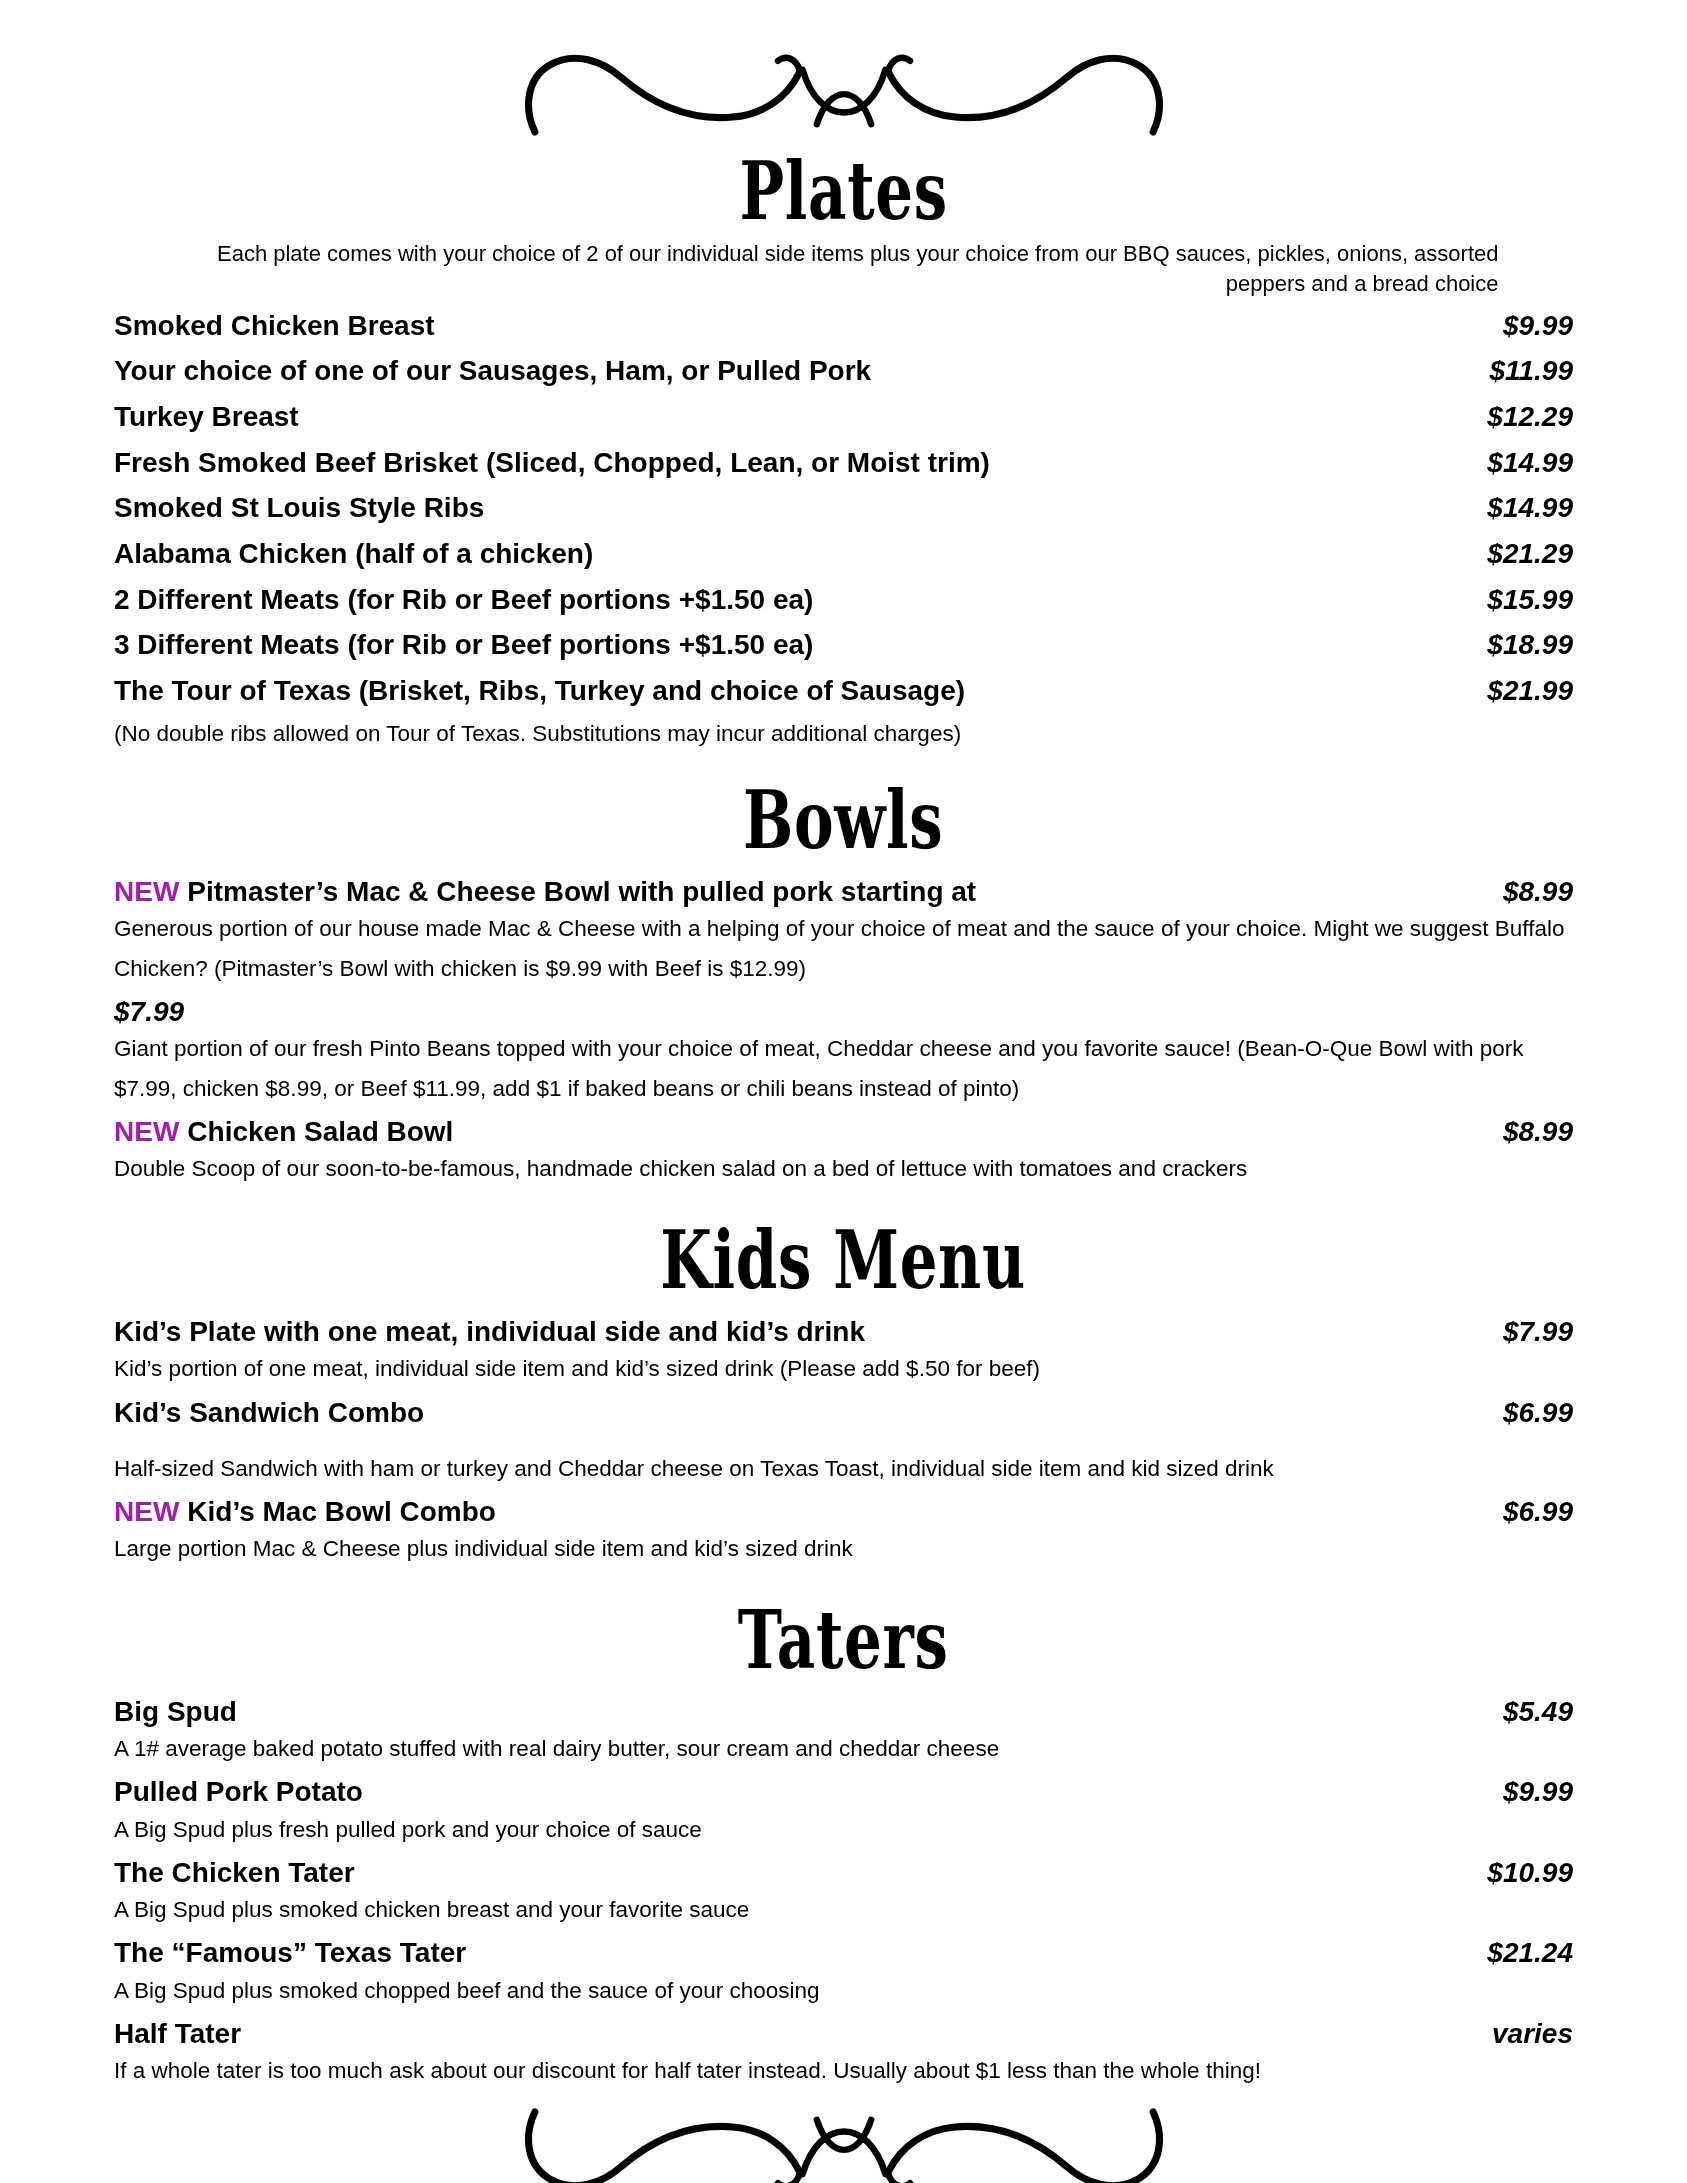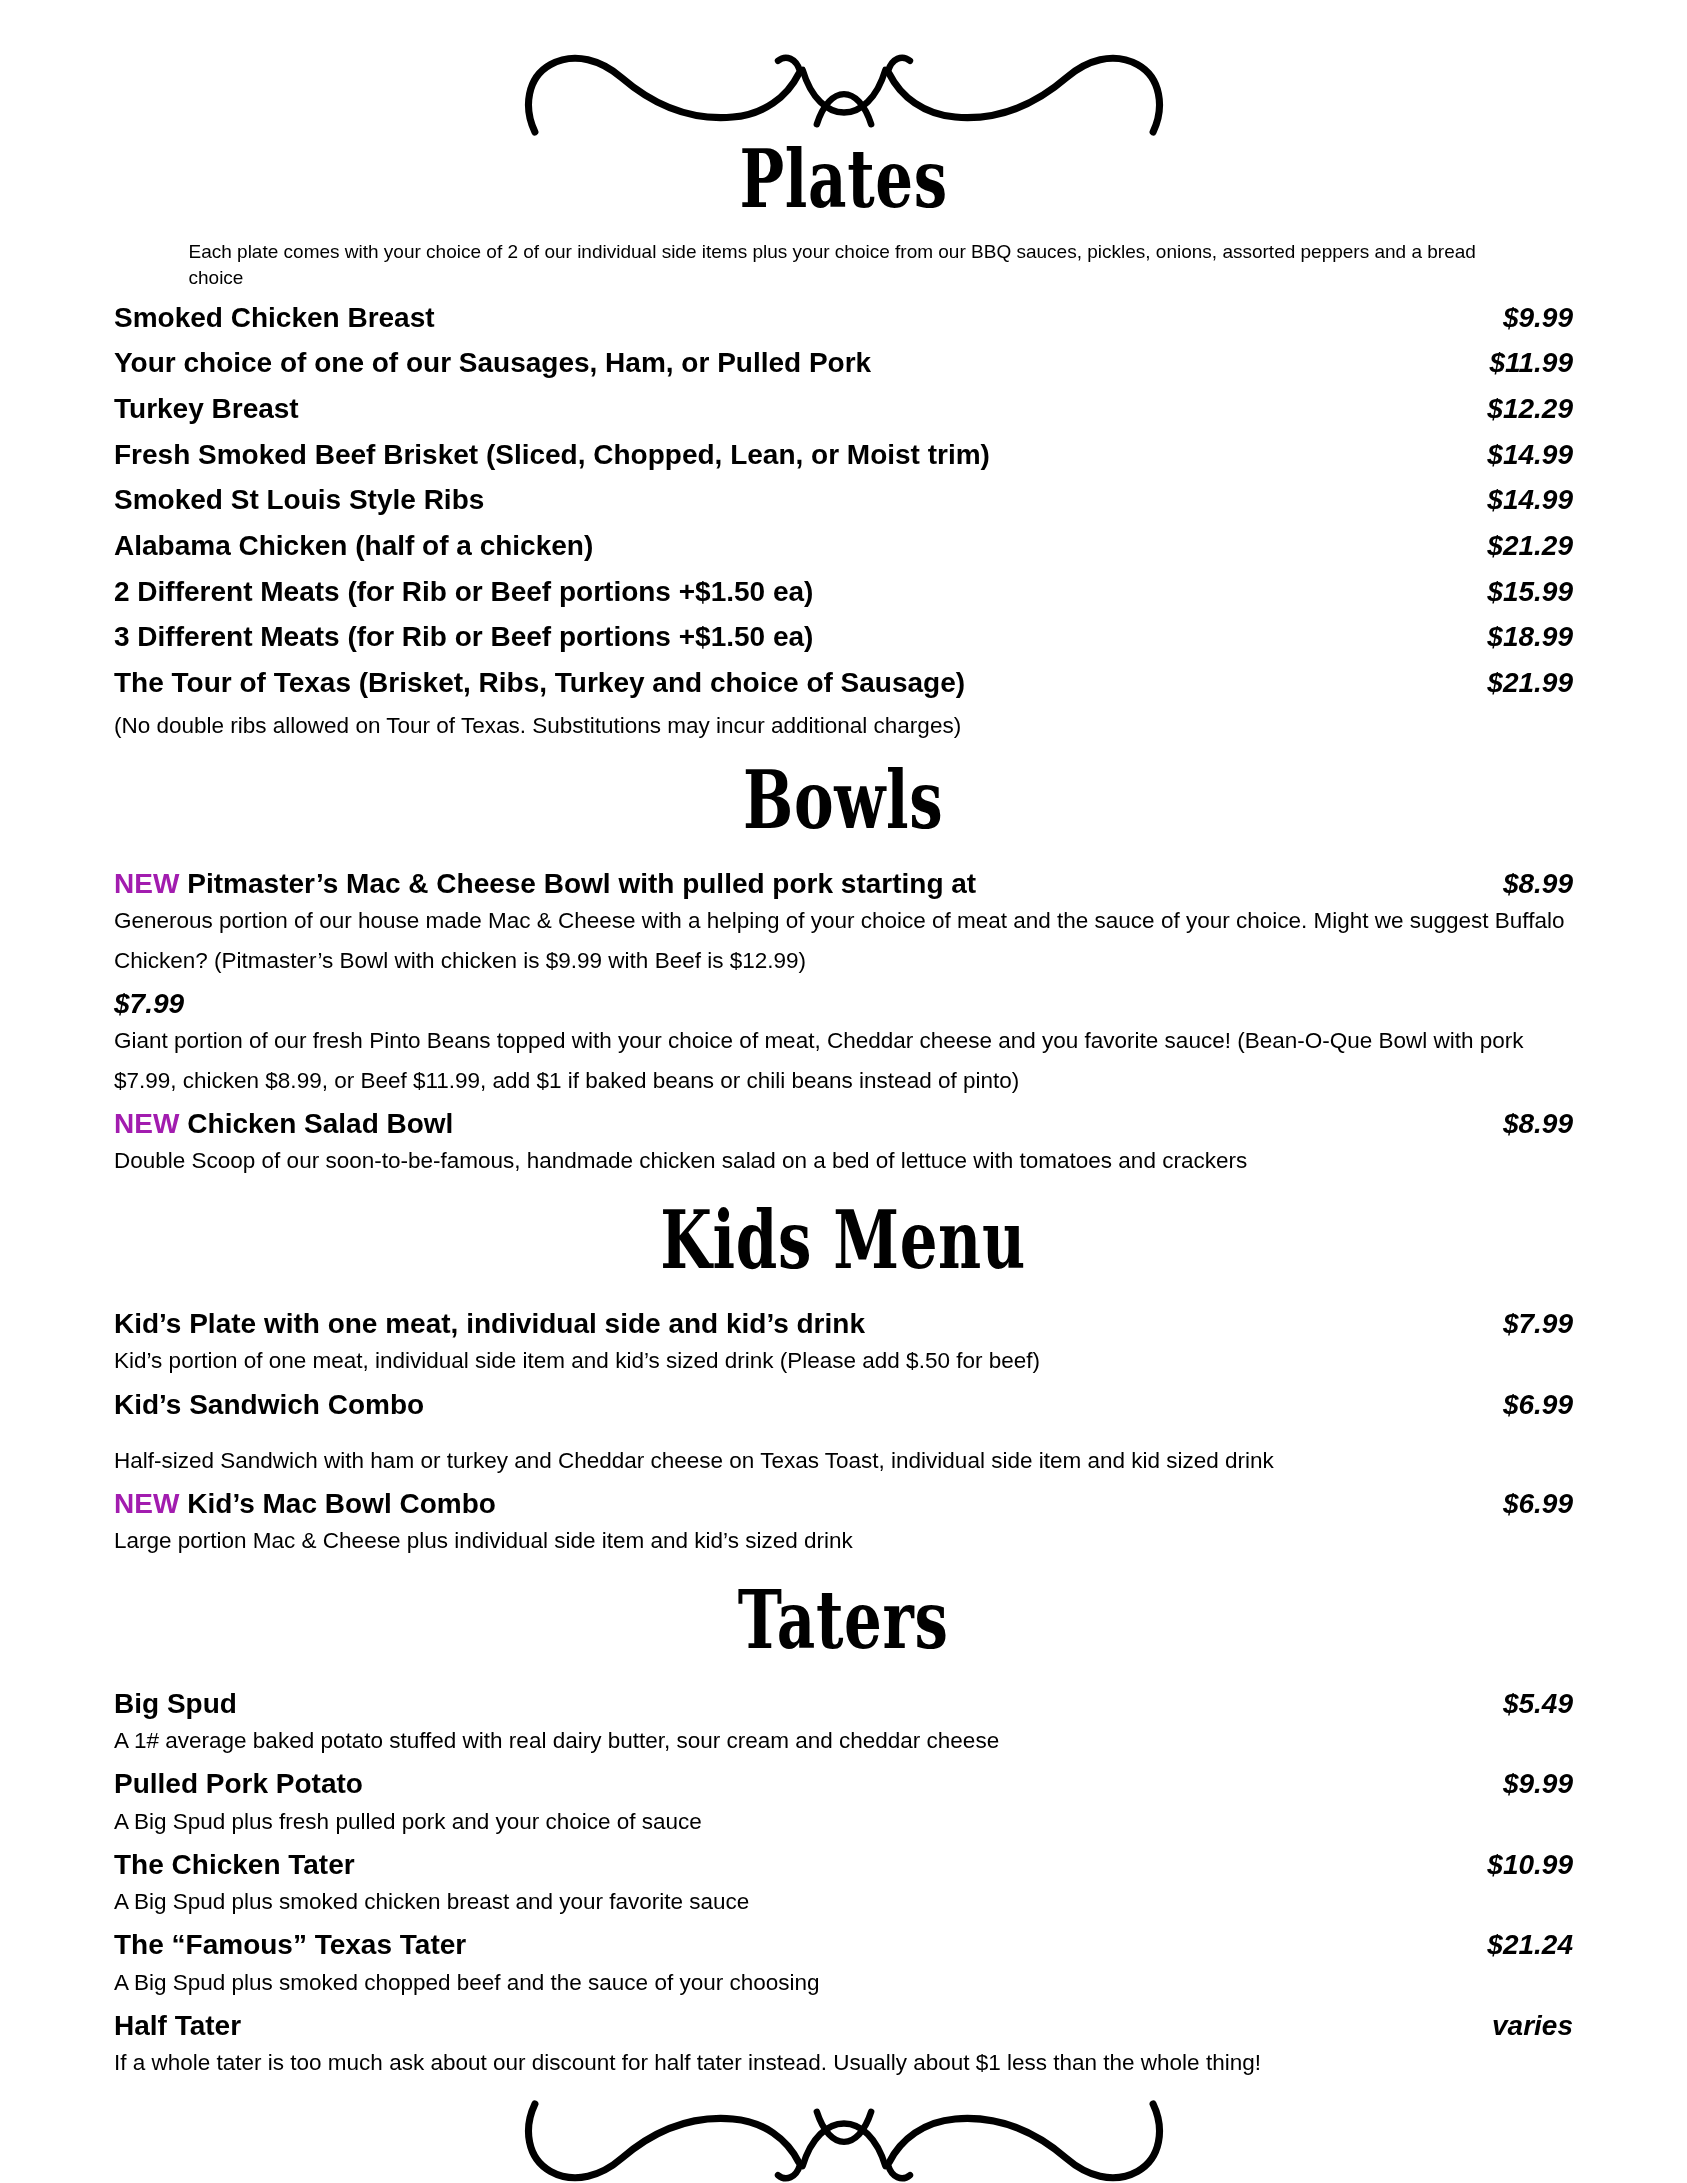--- a/index.html
+++ b/index.html
@@ -8,33 +8,33 @@
     background:#ffffff;
     color:#000000;
     font-family:"Liberation Sans","DejaVu Sans",sans-serif;
     overflow:hidden;
   }
   .page { width:1687px; height:2183px; padding:44px 114px 0 114px; }
 
   .ornament { display:block; margin:0 auto; }
   .ornament.flip { transform:scaleY(-1); }
 
-  .sec-title { height:97px; display:flex; justify-content:center; margin-top:1.3px; }
+  .sec-title { height:97px; display:flex; align-items:center; justify-content:center; margin-top:1.3px; }
   .sec-title .t {
     font-family:"DejaVu Serif","Liberation Serif",serif;
     font-weight:700;
     font-size:66px;
     letter-spacing:0.7px;
     white-space:nowrap;
     display:inline-block;
     transform:scale(0.9,1.22);
   }
 
   .subtitle {
-    font-size:19px; line-height:1.34; text-align:left;
+    font-size:22px; line-height:1.34; text-align:right;
     max-width:1310px; margin:0 auto 10.6px auto;
   }
 
   .mrow {
     display:flex; justify-content:space-between; align-items:baseline; gap:26.5px;
     font-size:28px; font-weight:700; line-height:1.18;
   }
   .mrow .nm { text-align:center; }
   .mrow .pr { white-space:nowrap; text-align:right;font-style:italic; }
   .plates-list .mrow { margin-bottom:12.6px; }

